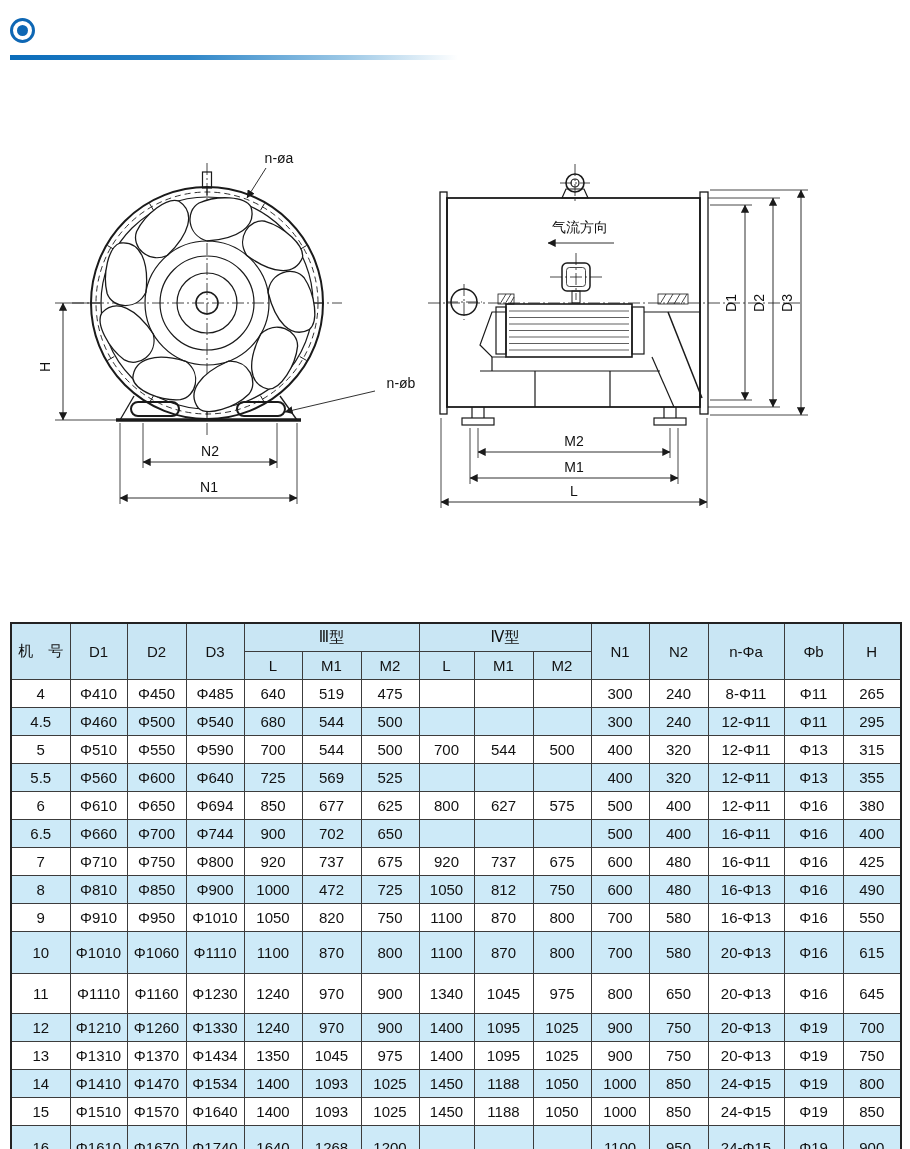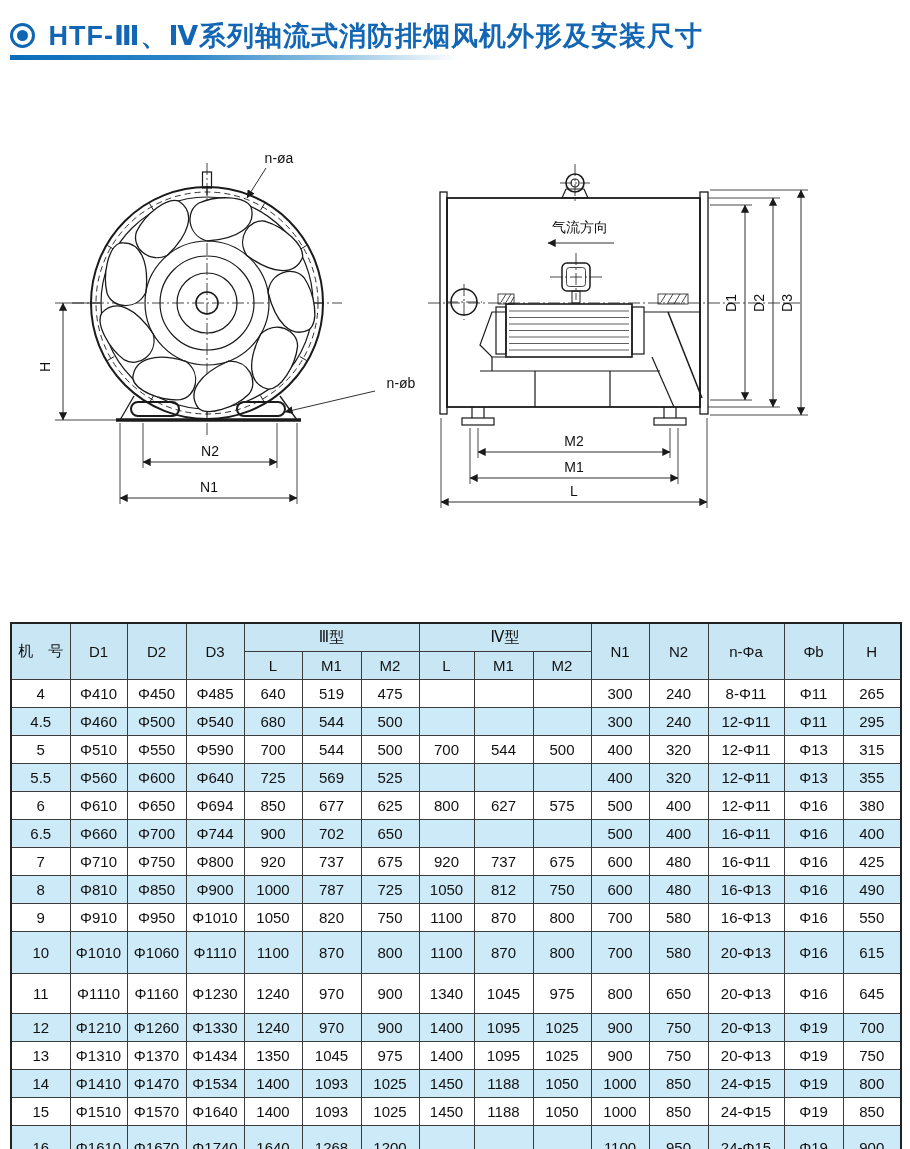--- a/index.html
+++ b/index.html
@@ -33,21 +33,20 @@
   .dim-table th,.dim-table td{border:1px solid #3c3c3c;text-align:center;
     padding:0;height:27px;font-weight:normal;overflow:hidden;white-space:nowrap;}
   .dim-table thead th{background:#c9e6f4;}
   .dim-table tbody tr.alt td{background:#cdeaf8;}
 </style>
 </head>
 <body>
 
 <header class="page-header">
   <span class="bullet"><span class="bullet-dot"></span></span>
-  <h1>HTF-Ⅲ、Ⅳ系列轴流式消防排烟风机外形及安装尺寸</h1>
   <div class="title-underline"></div>
 </header>
 
 <svg class="drawing-svg" width="910" height="620" viewBox="0 0 910 620" xmlns="http://www.w3.org/2000/svg">
   <defs>
     <marker id="arr" viewBox="0 0 10 10" refX="9.5" refY="5" markerWidth="9" markerHeight="9" orient="auto-start-reverse">
       <path d="M0,0 L10,5 L0,10 z" fill="#1a1a1a"></path>
     </marker>
   </defs>
 
@@ -418,21 +417,21 @@
           <td>16-Φ11</td>
           <td>Φ16</td>
           <td>425</td>
         </tr>
         <tr class="alt" style="height: 28px;">
           <td>8</td>
           <td>Φ810</td>
           <td>Φ850</td>
           <td>Φ900</td>
           <td>1000</td>
-          <td>787</td>
+          <td>472</td>
           <td>725</td>
           <td>1050</td>
           <td>812</td>
           <td>750</td>
           <td>600</td>
           <td>480</td>
           <td>16-Φ13</td>
           <td>Φ16</td>
           <td>490</td>
         </tr>

